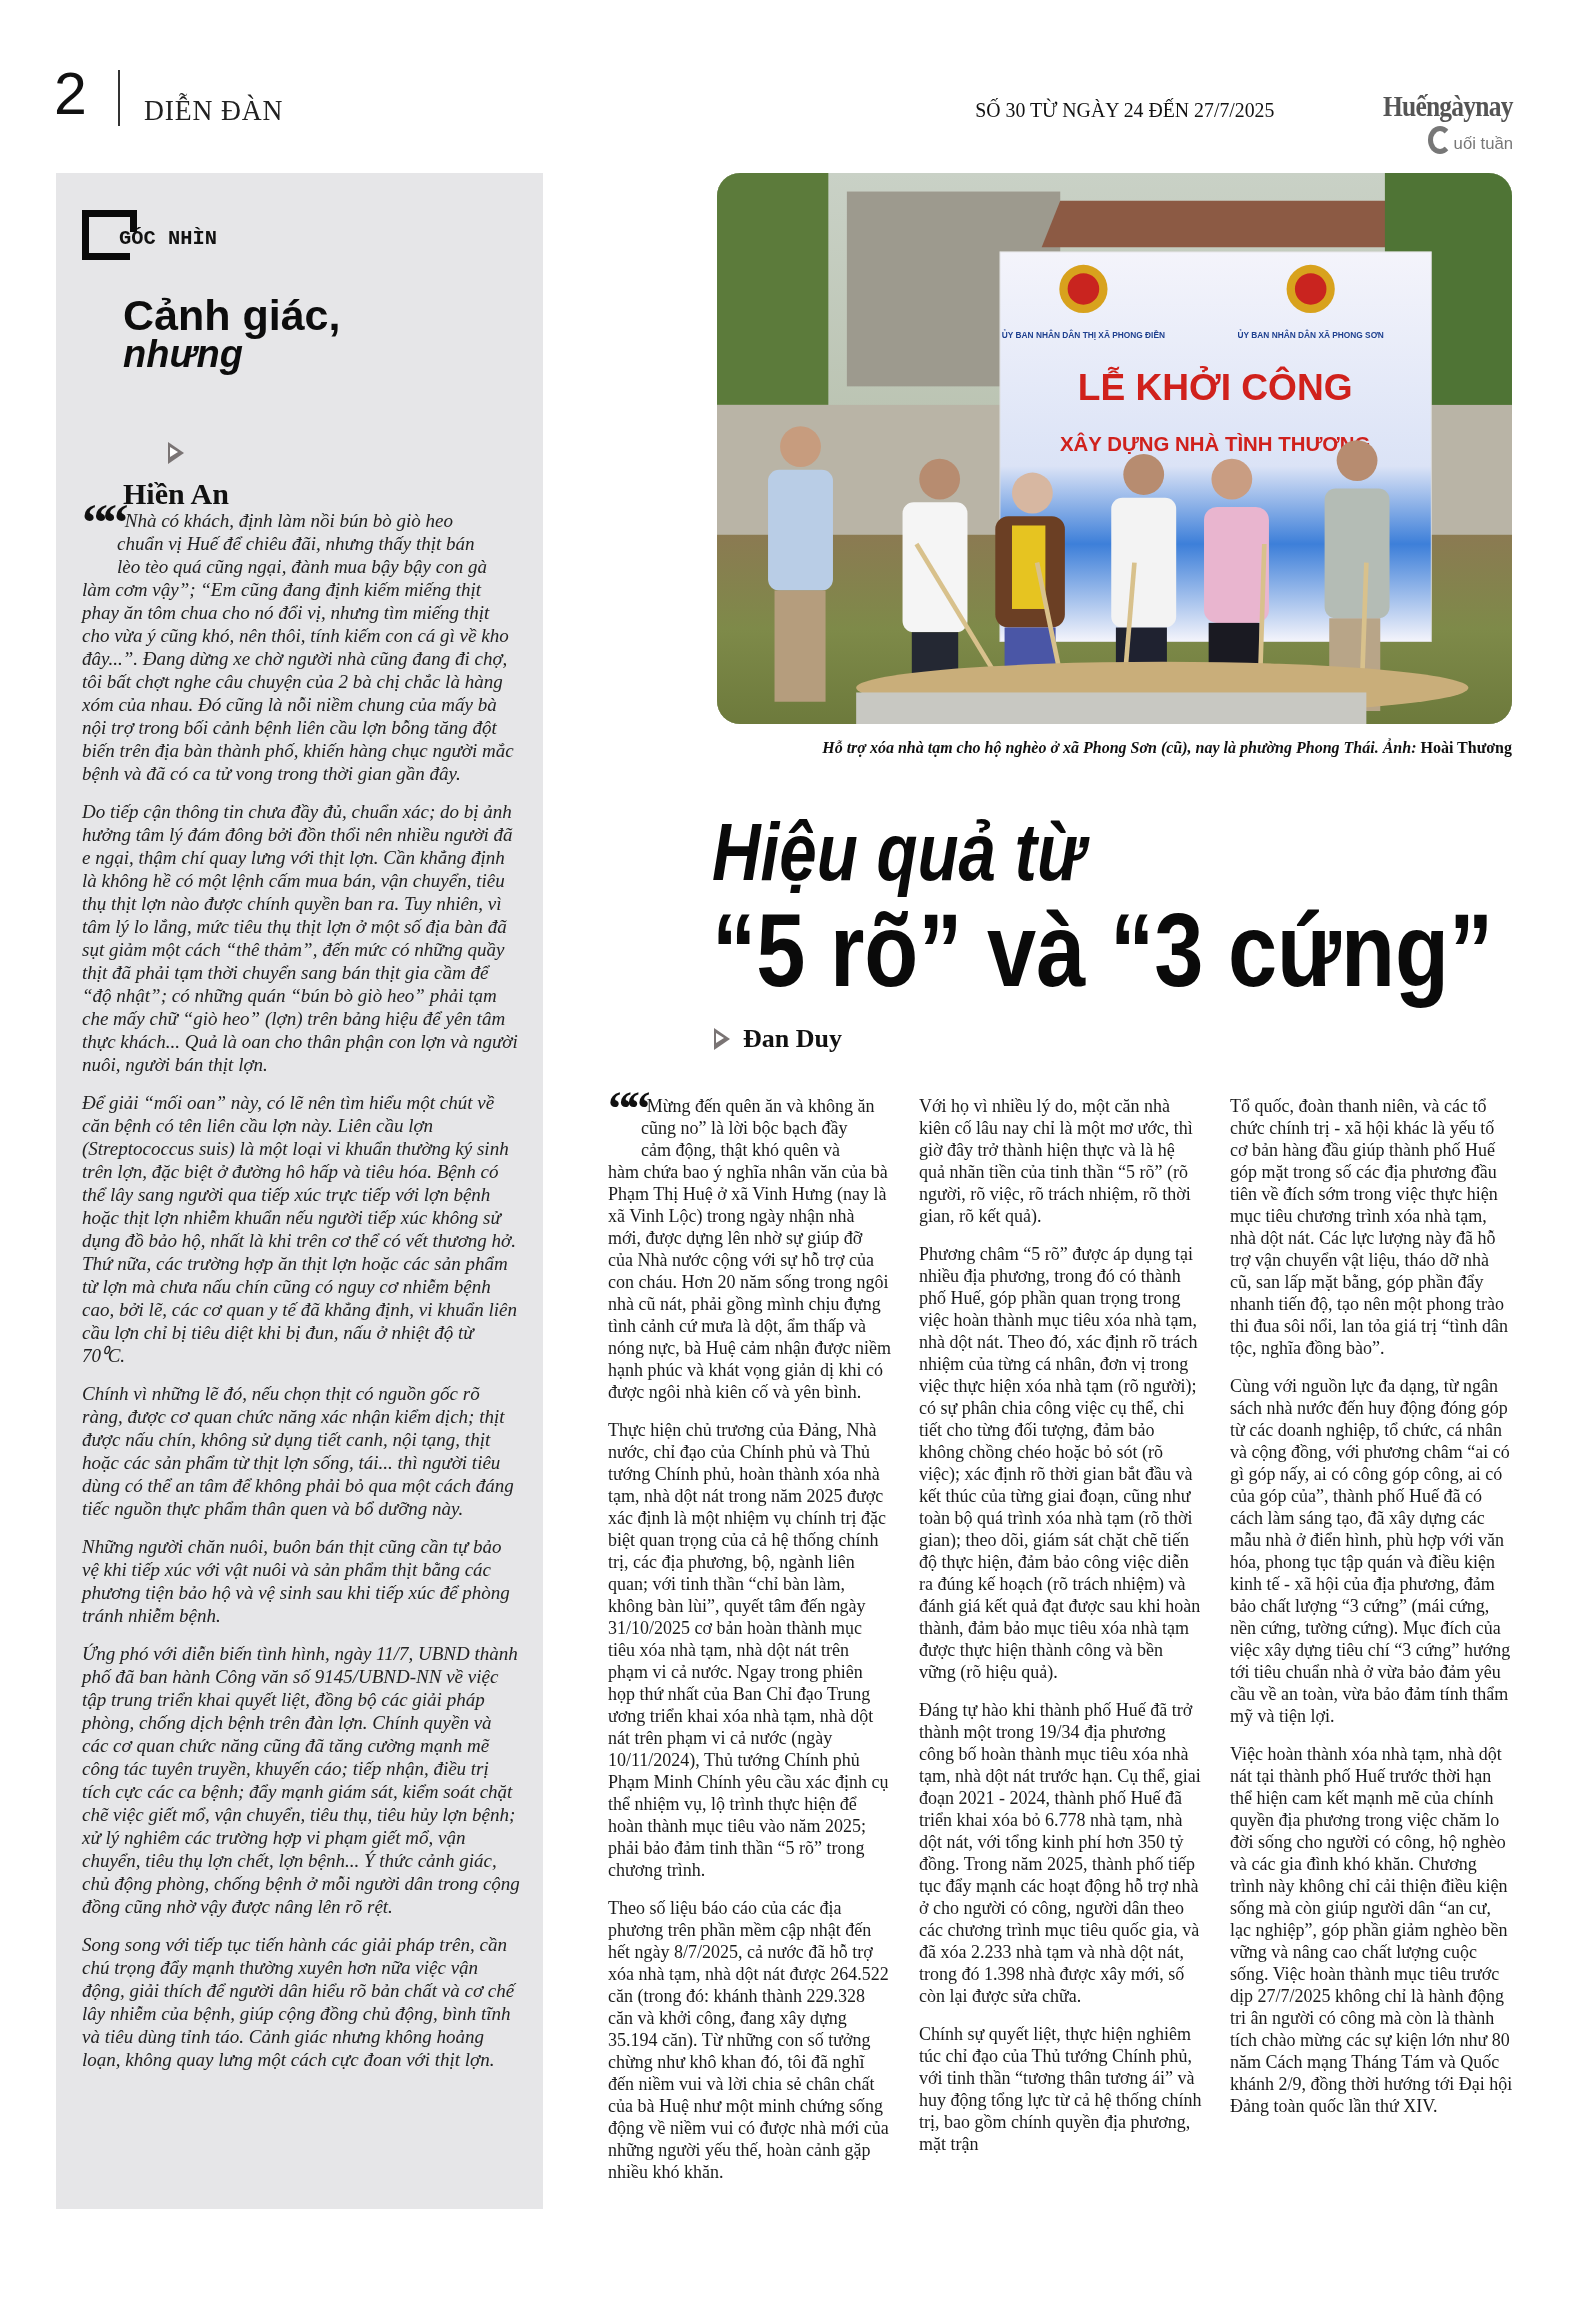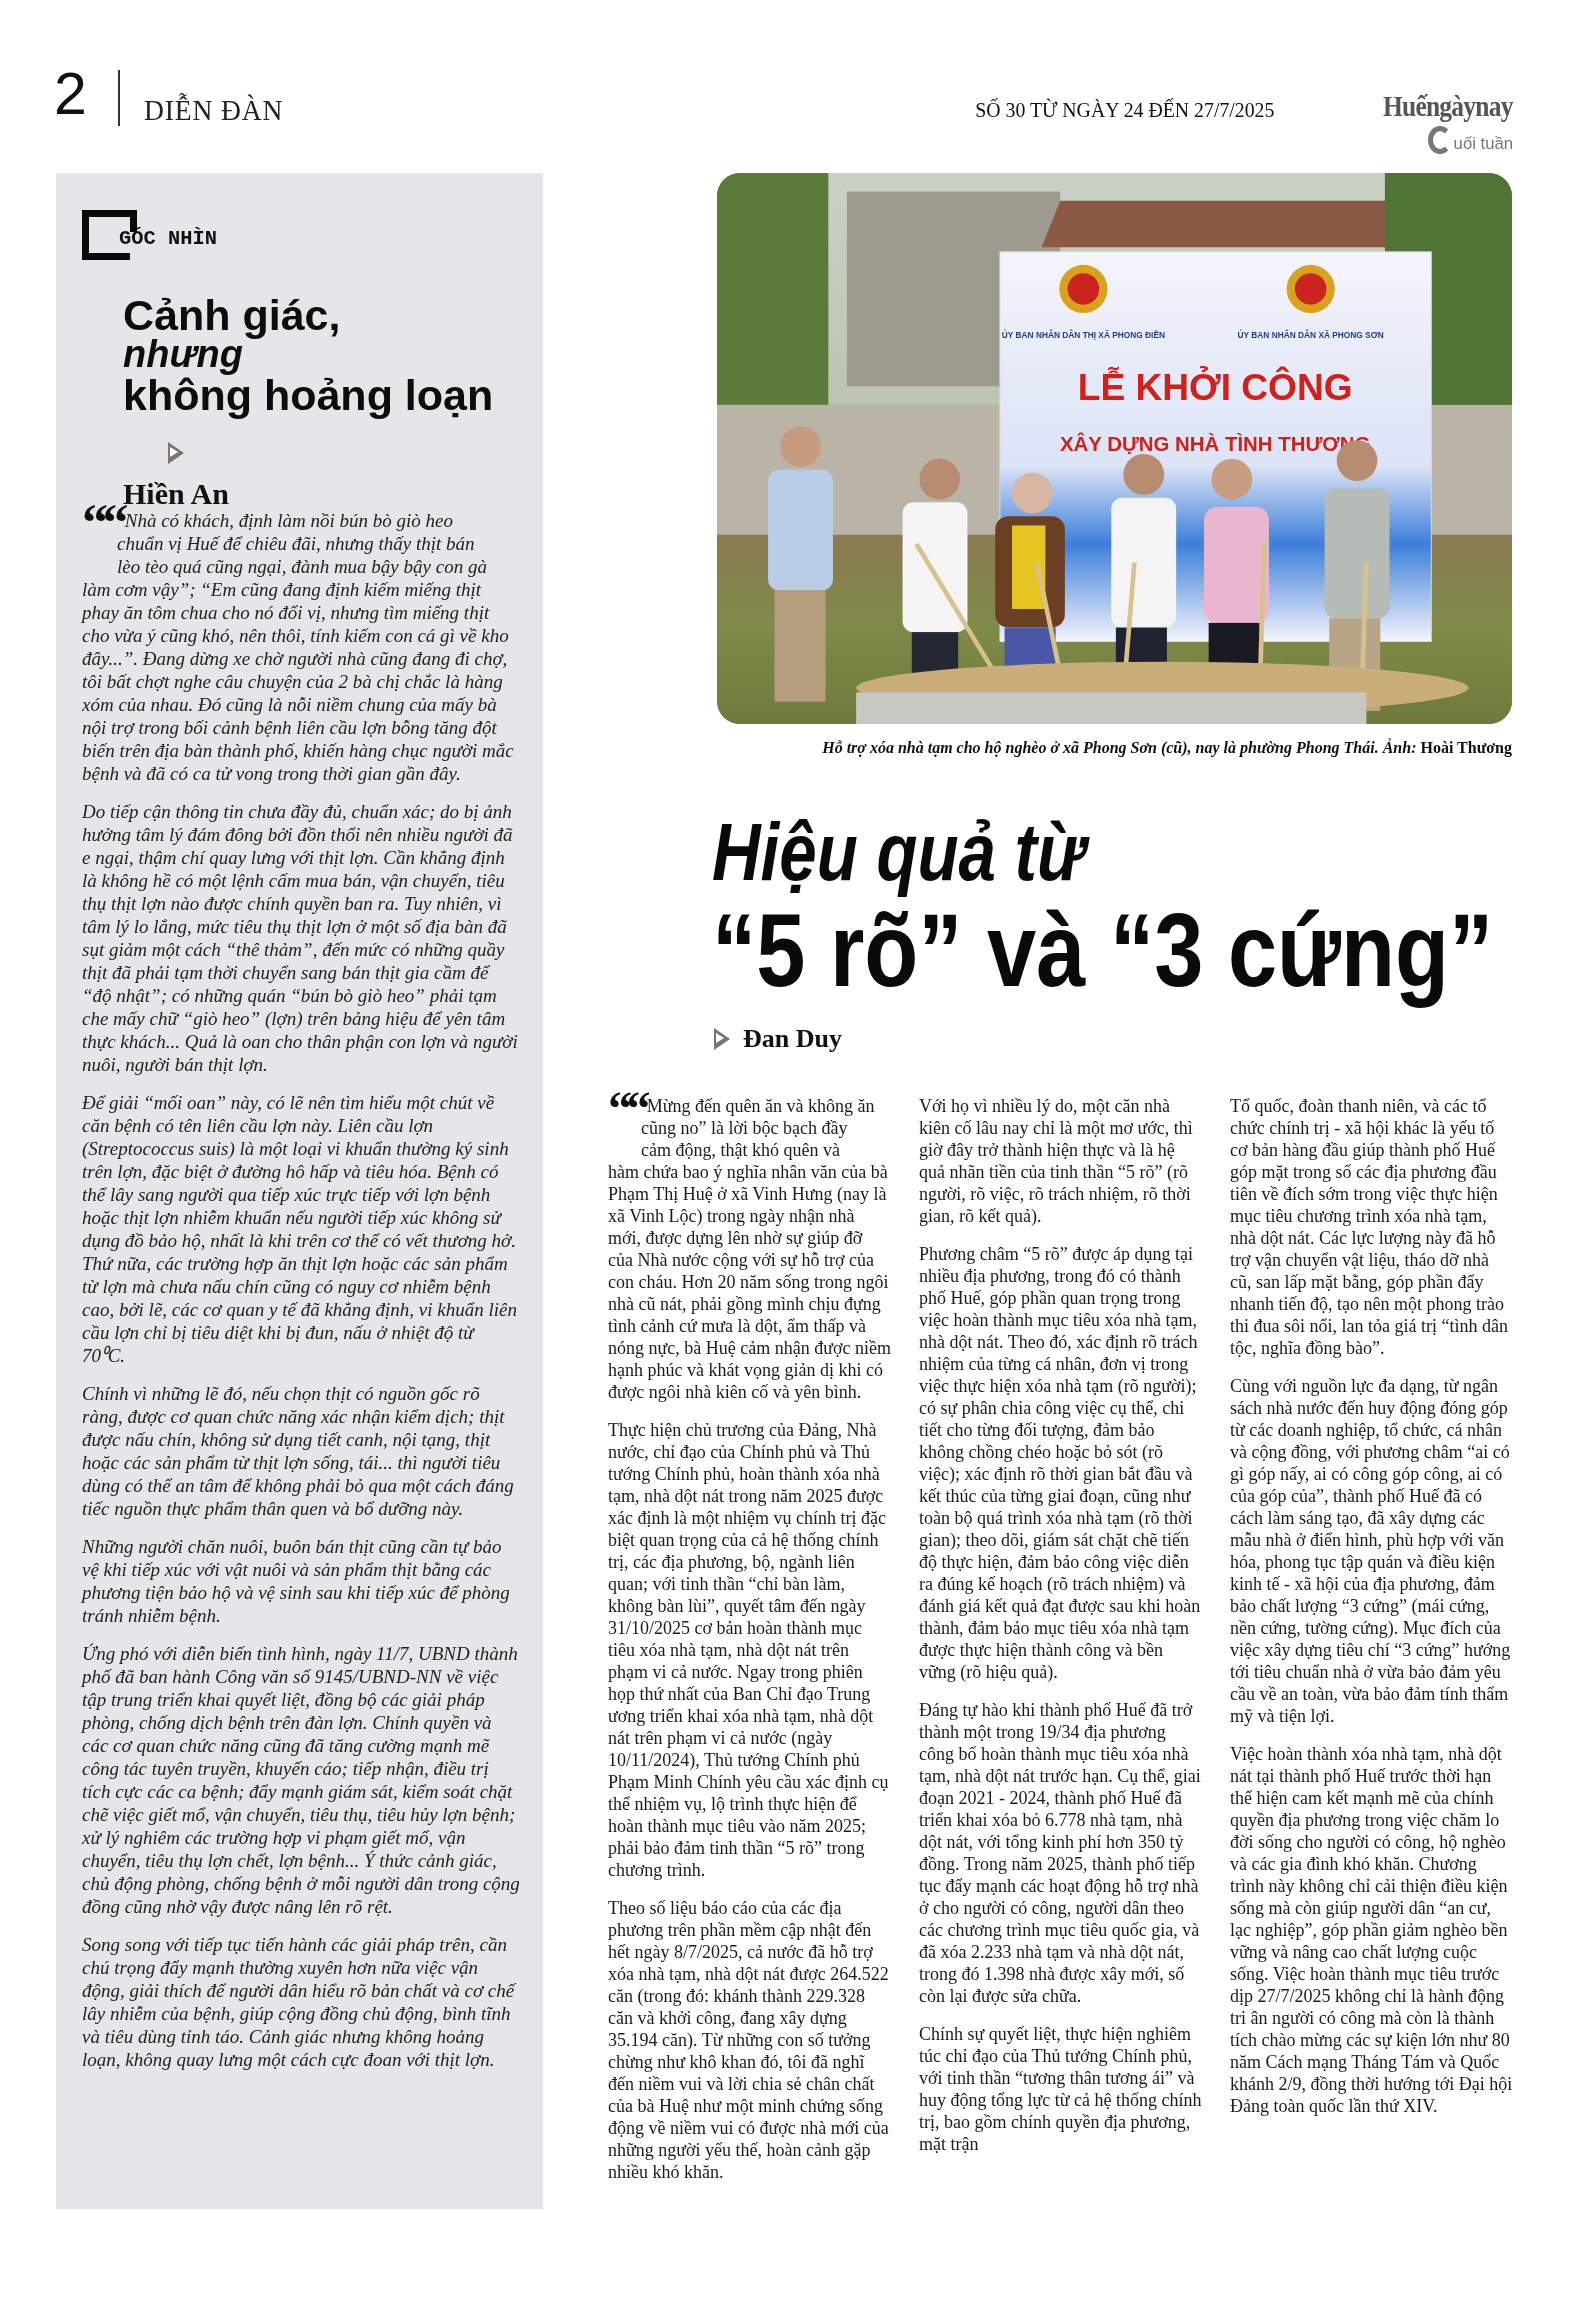--- a/index.html
+++ b/index.html
@@ -72,21 +72,20 @@
   </div>
 </div>
 
 <aside class="sidebar">
   <div class="corner-mark"></div>
   <div class="kicker">GÓC NHÌN</div>
 
   <h2 class="side-title">
     <span class="t1">Cảnh giác,</span>
     <span class="t2">nhưng</span>
-    <span class="t3">không hoảng loạn</span>
   </h2>
 
   <div class="byline side-byline">
     <span class="tri"></span>
     <span class="name">Hiền An</span>
   </div>
 
   <div class="side-body">
     <p>
       <span class="quote-mark">““</span><span>Nhà có khách, định làm nồi bún bò giò heo</span>

